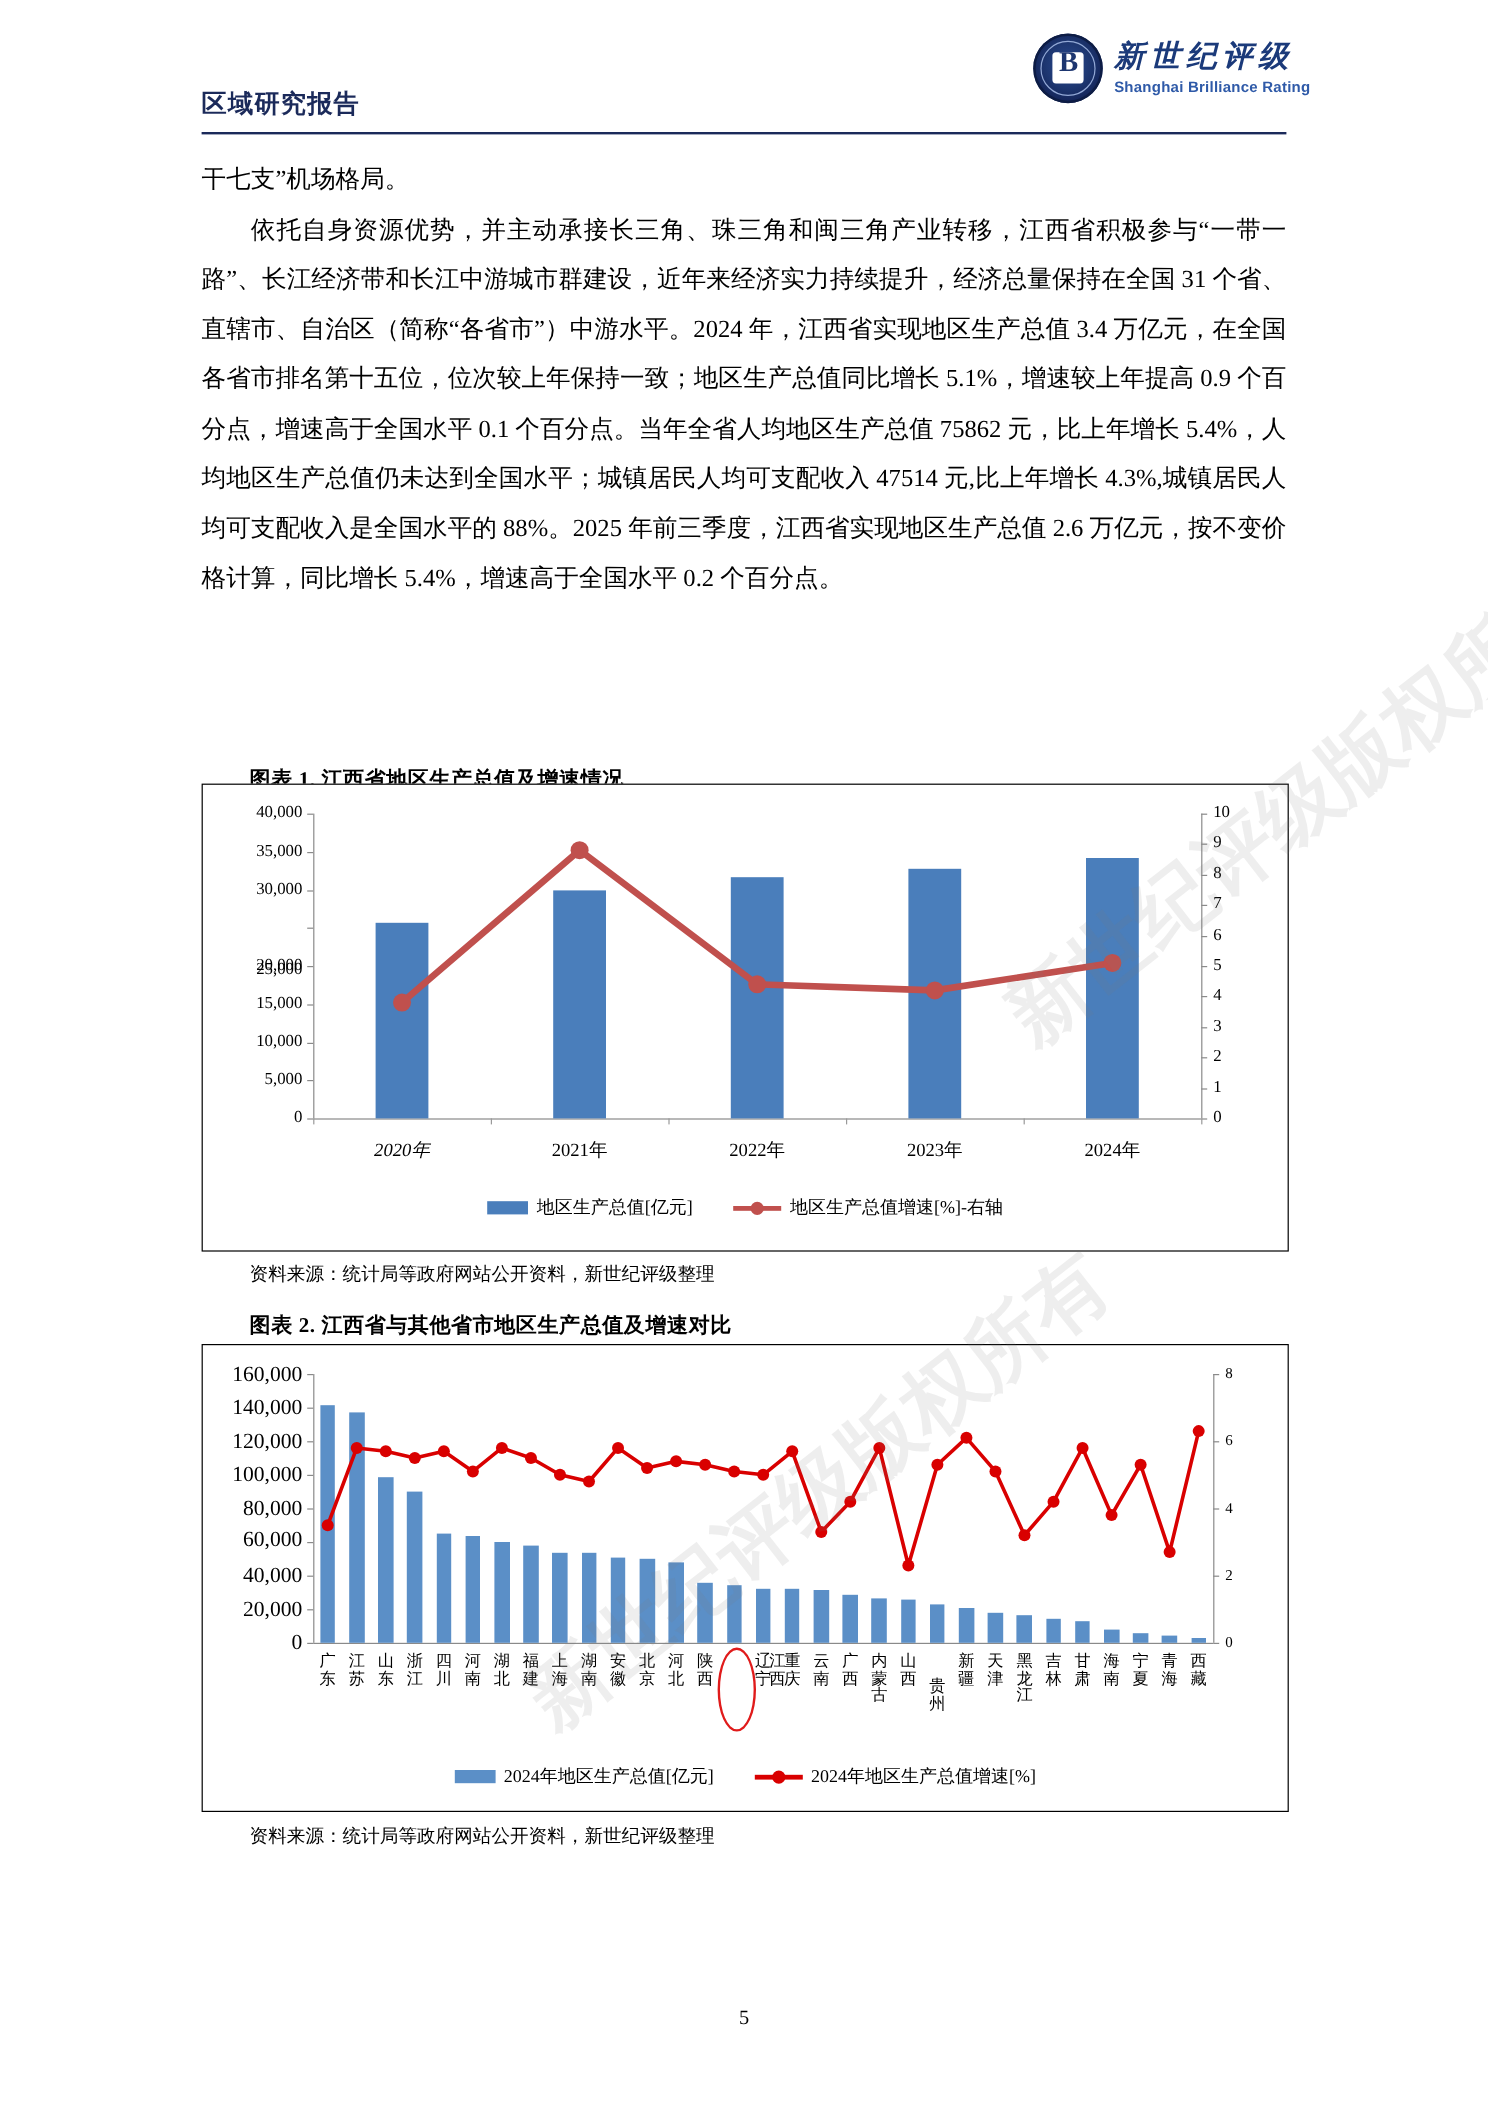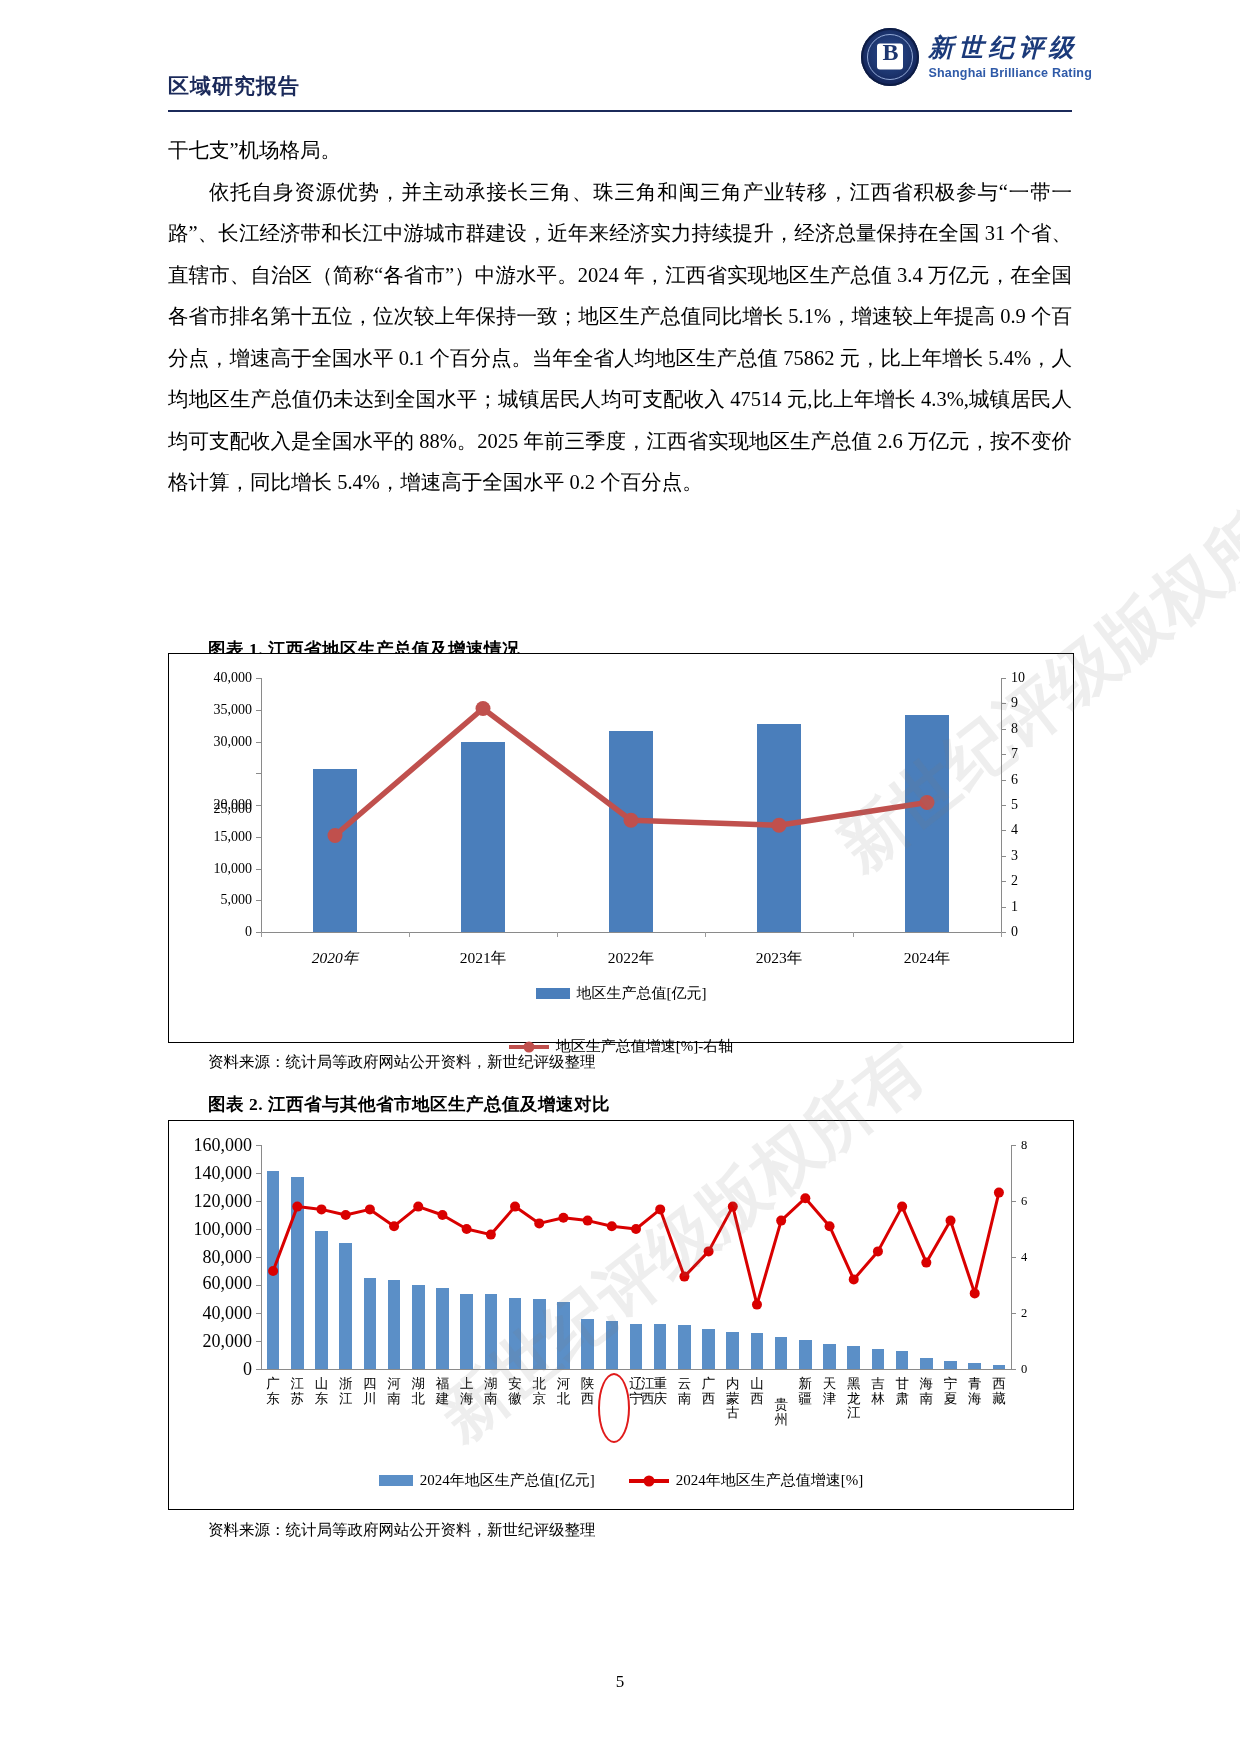--- a/index.html
+++ b/index.html
@@ -178,21 +178,21 @@
           <circle cx="314" cy="54.47999999999996" r="7.5" fill="#c0504d"></circle>
           <circle cx="462" cy="166.23999999999998" r="7.5" fill="#c0504d"></circle>
           <circle cx="610" cy="171.32" r="7.5" fill="#c0504d"></circle>
           <circle cx="758" cy="148.46" r="7.5" fill="#c0504d"></circle>
         </svg>
         <div class="xlab1" style="left: 166px; top: 294px; font-style: italic;">2020年</div>
         <div class="xlab1" style="left: 314px; top: 294px;">2021年</div>
         <div class="xlab1" style="left: 462px; top: 294px;">2022年</div>
         <div class="xlab1" style="left: 610px; top: 294px;">2023年</div>
         <div class="xlab1" style="left: 758px; top: 294px;">2024年</div>
-        <div class="legend-row" style="left: 0px; top: 330px; flex-direction: column;">
+        <div class="legend-row" style="left: 0px; top: 343px;">
           <div class="lg-item">
             <span class="lg-bar" style="background: rgb(74, 126, 187);"></span>
             <span>地区生产总值[亿元]</span>
           </div>
           <div class="lg-item">
             <span class="lg-line" style="background: rgb(192, 80, 77);"></span>
             <span>地区生产总值增速[%]-右轴</span>
           </div>
         </div>
       </div>

